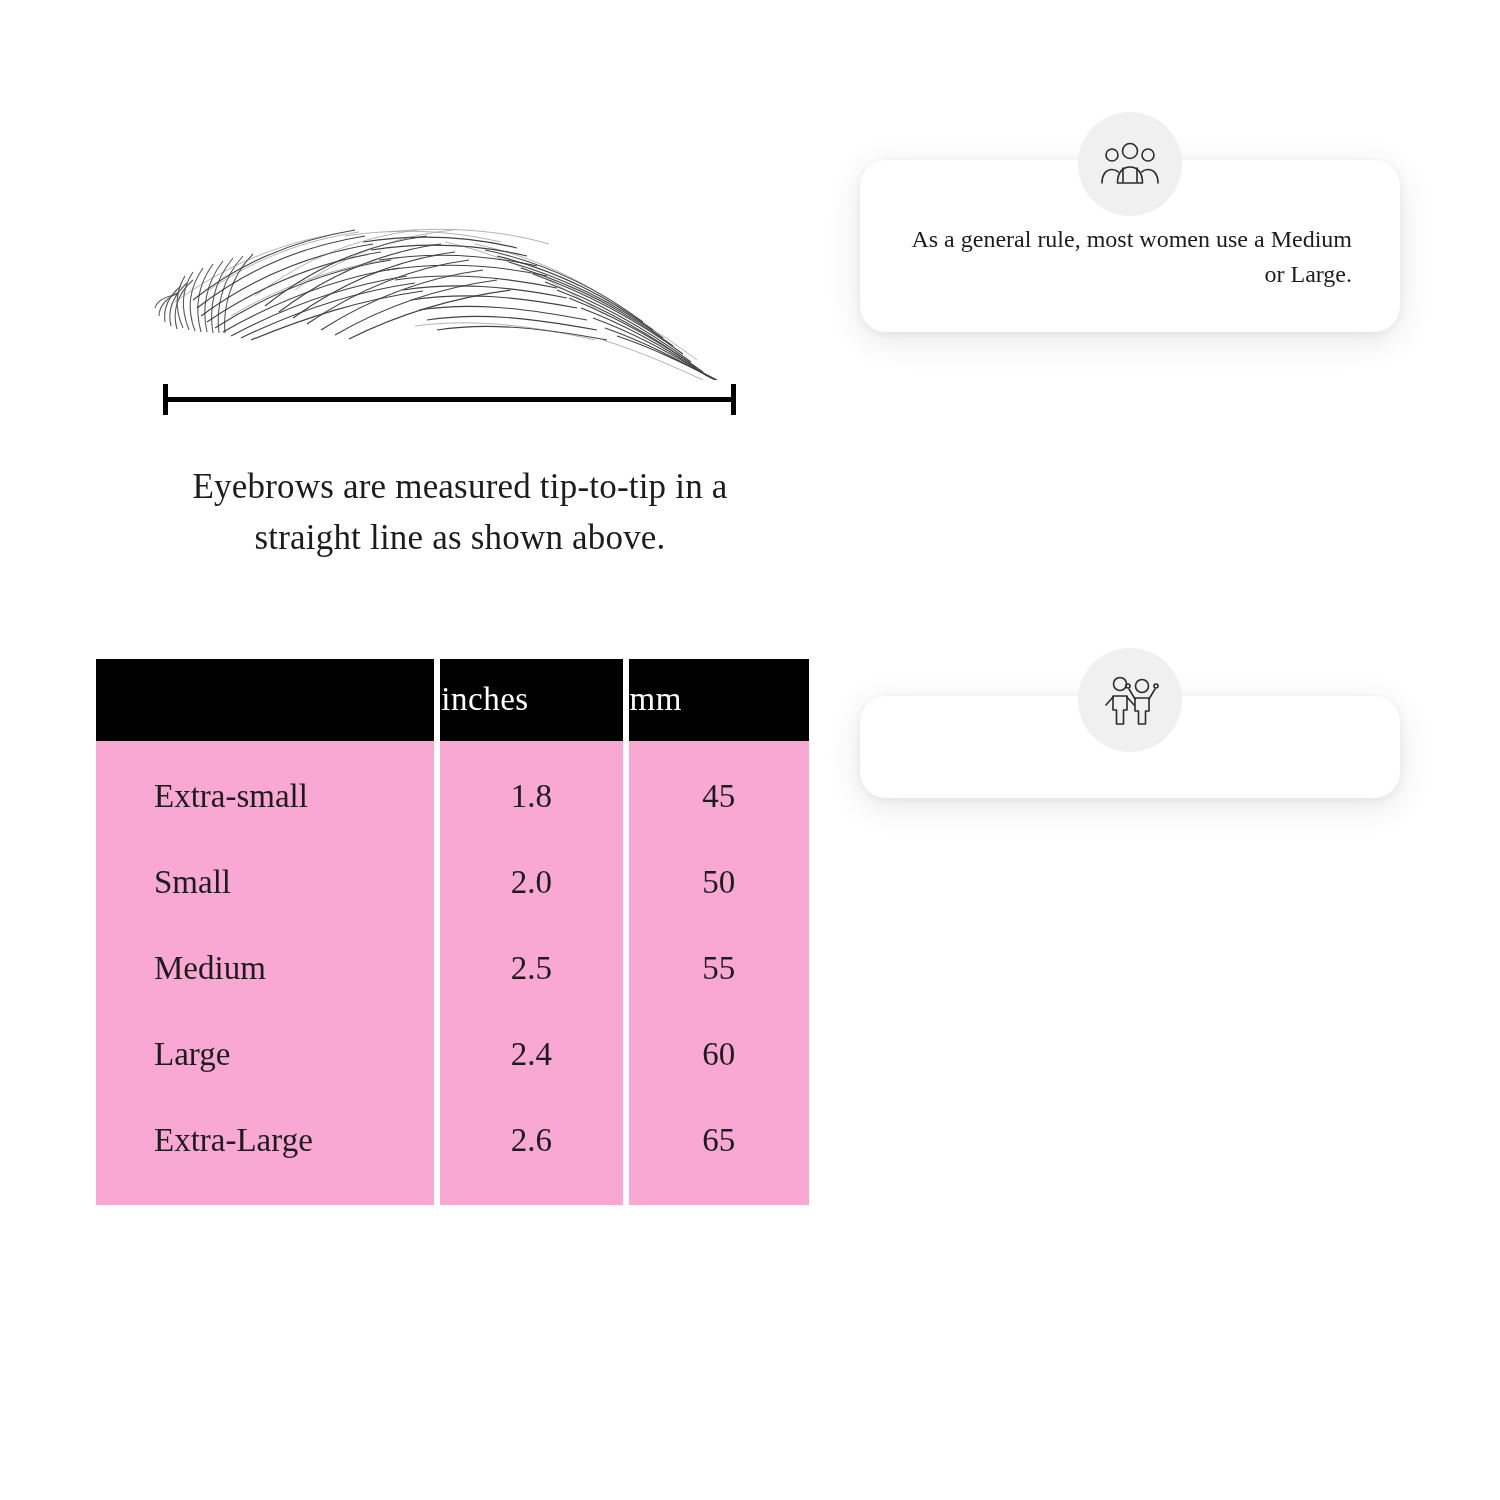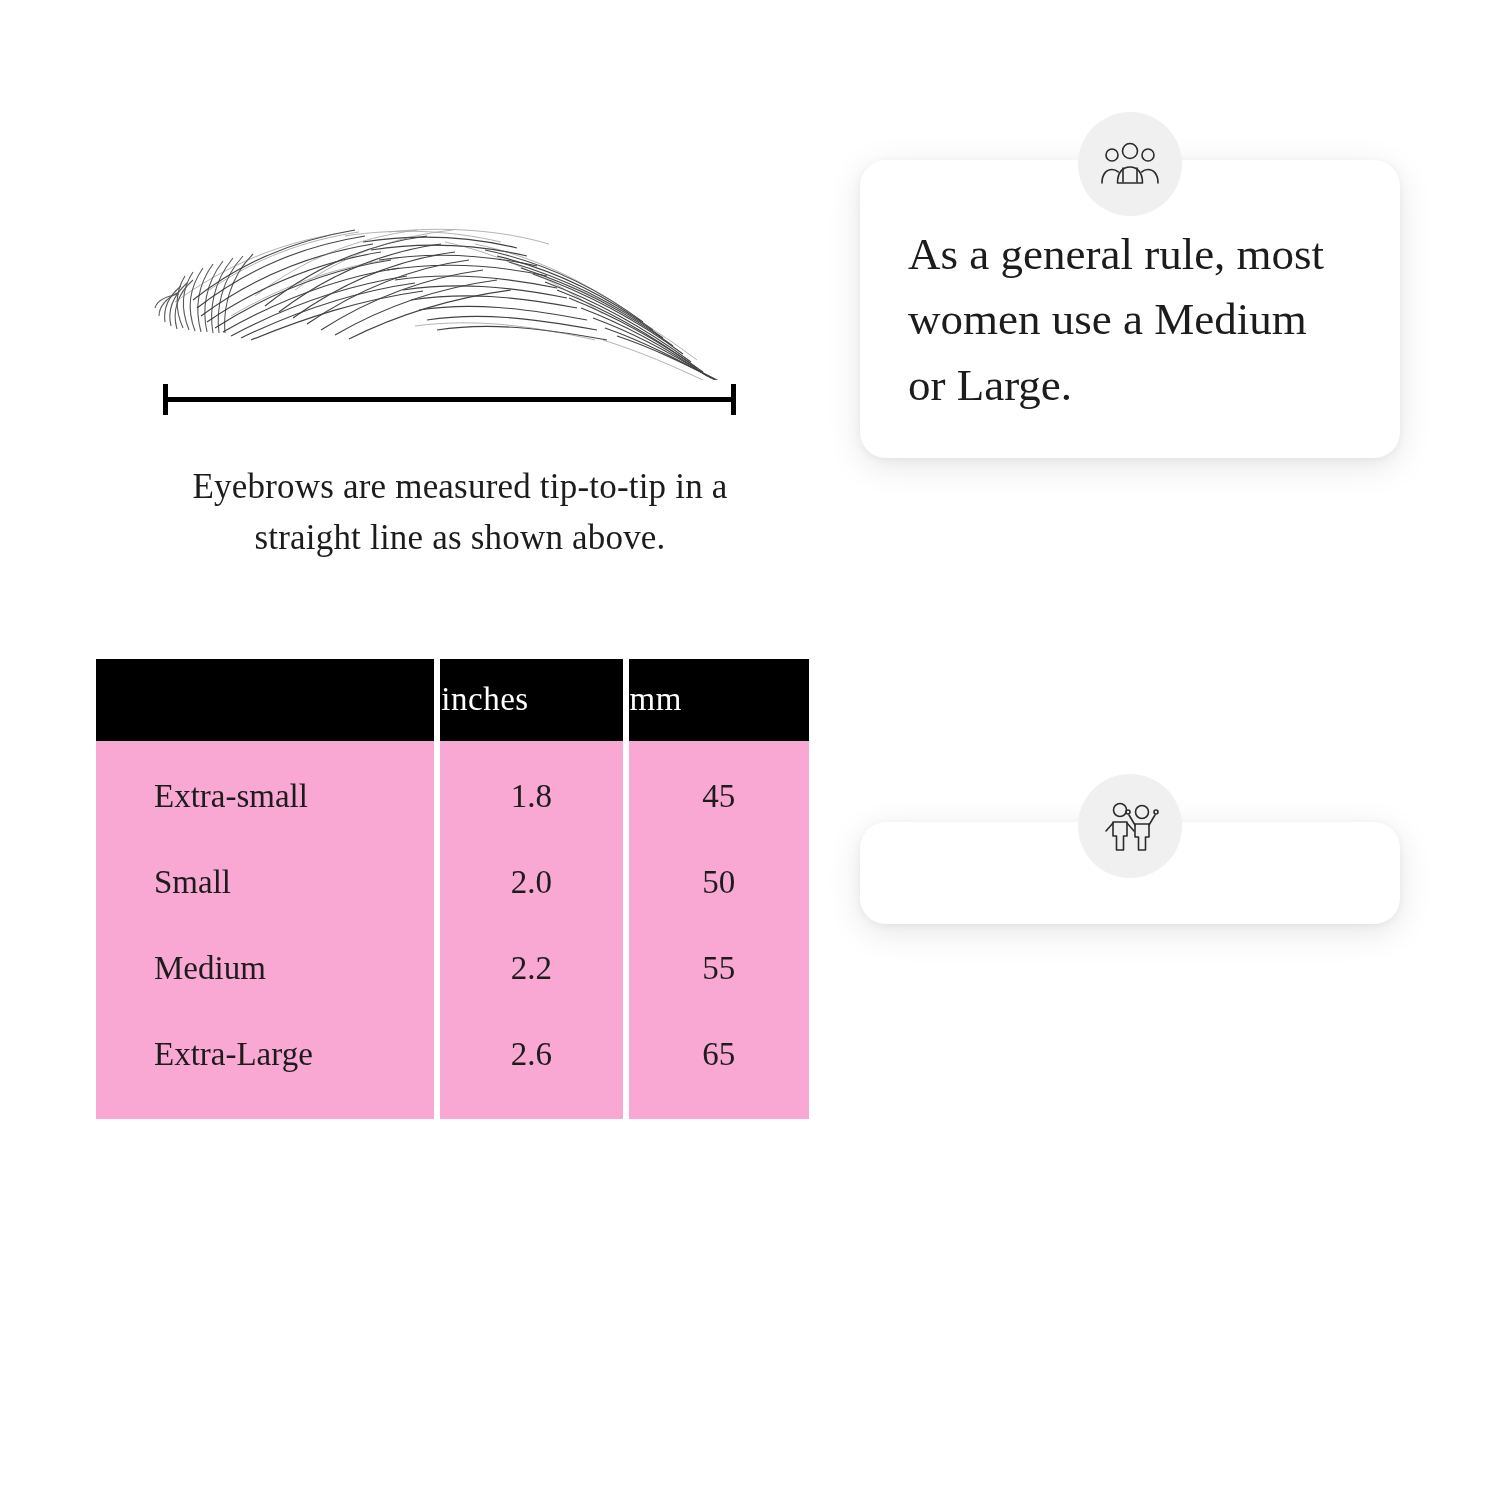--- a/index.html
+++ b/index.html
@@ -140,22 +140,22 @@
     transform: translateX(-50%);
     width: 104px;
     height: 104px;
     border-radius: 50%;
     background: #f0f0f0;
     display: flex;
     align-items: center;
     justify-content: center;
   }
   .info-card .card-text {
-    text-align: left;
-    font-size: 45px;
+    text-align: right;
+    font-size: 24px;
     line-height: 1.45;
     color: #1c1c1c;
   }
   .card-gap-1 { height: 182px; }
   .card-gap-2 { height: 182px; }
 </style>
 </head>
 <body>
 
 <div class="page">
@@ -263,22 +263,27 @@
           <td class="num">1.8</td>
           <td class="num">45</td>
         </tr>
         <tr>
           <td class="name">Small</td>
           <td class="num">2.0</td>
           <td class="num">50</td>
         </tr>
         <tr>
           <td class="name">Medium</td>
-          <td class="num">2.2</td>
+          <td class="num">2.5</td>
           <td class="num">55</td>
+        </tr>
+        <tr>
+          <td class="name">Large</td>
+          <td class="num">2.4</td>
+          <td class="num">60</td>
         </tr>
         <tr>
           <td class="name">Extra-Large</td>
           <td class="num">2.6</td>
           <td class="num">65</td>
         </tr>
       </tbody>
     </table>
   </div>
 

